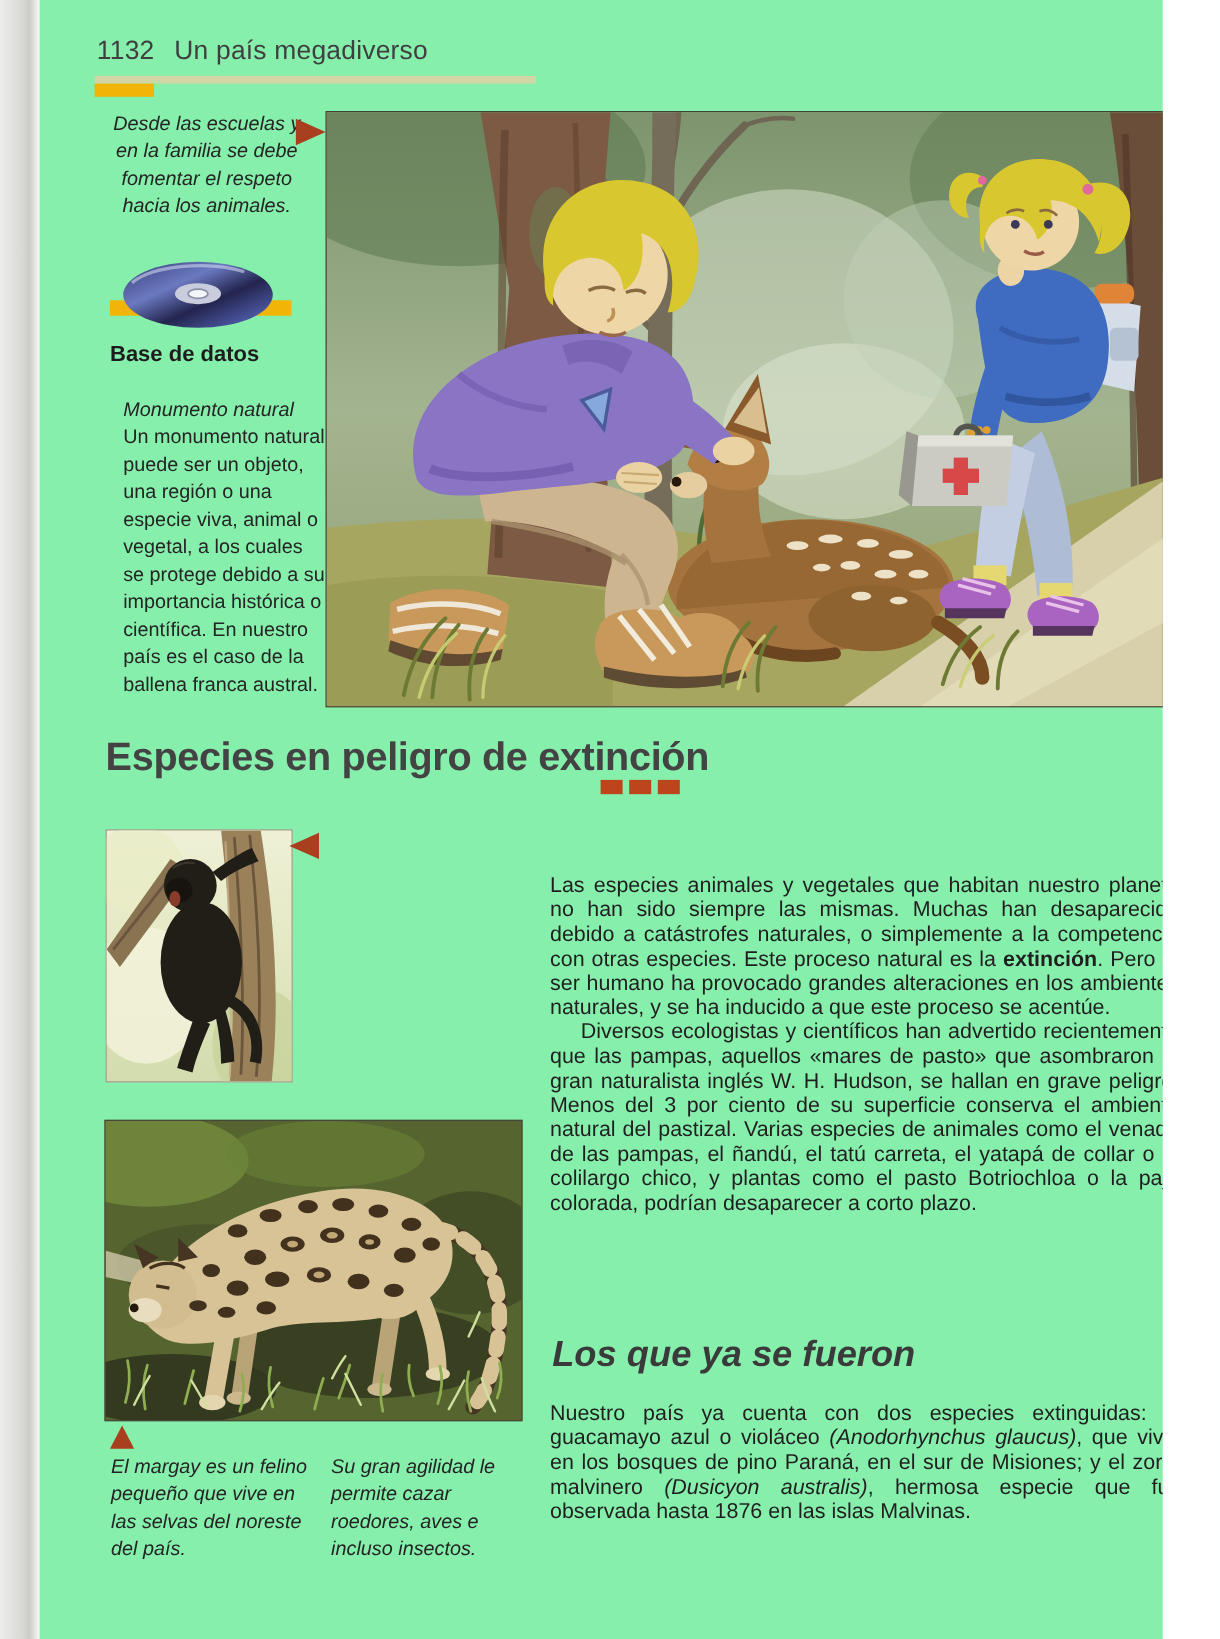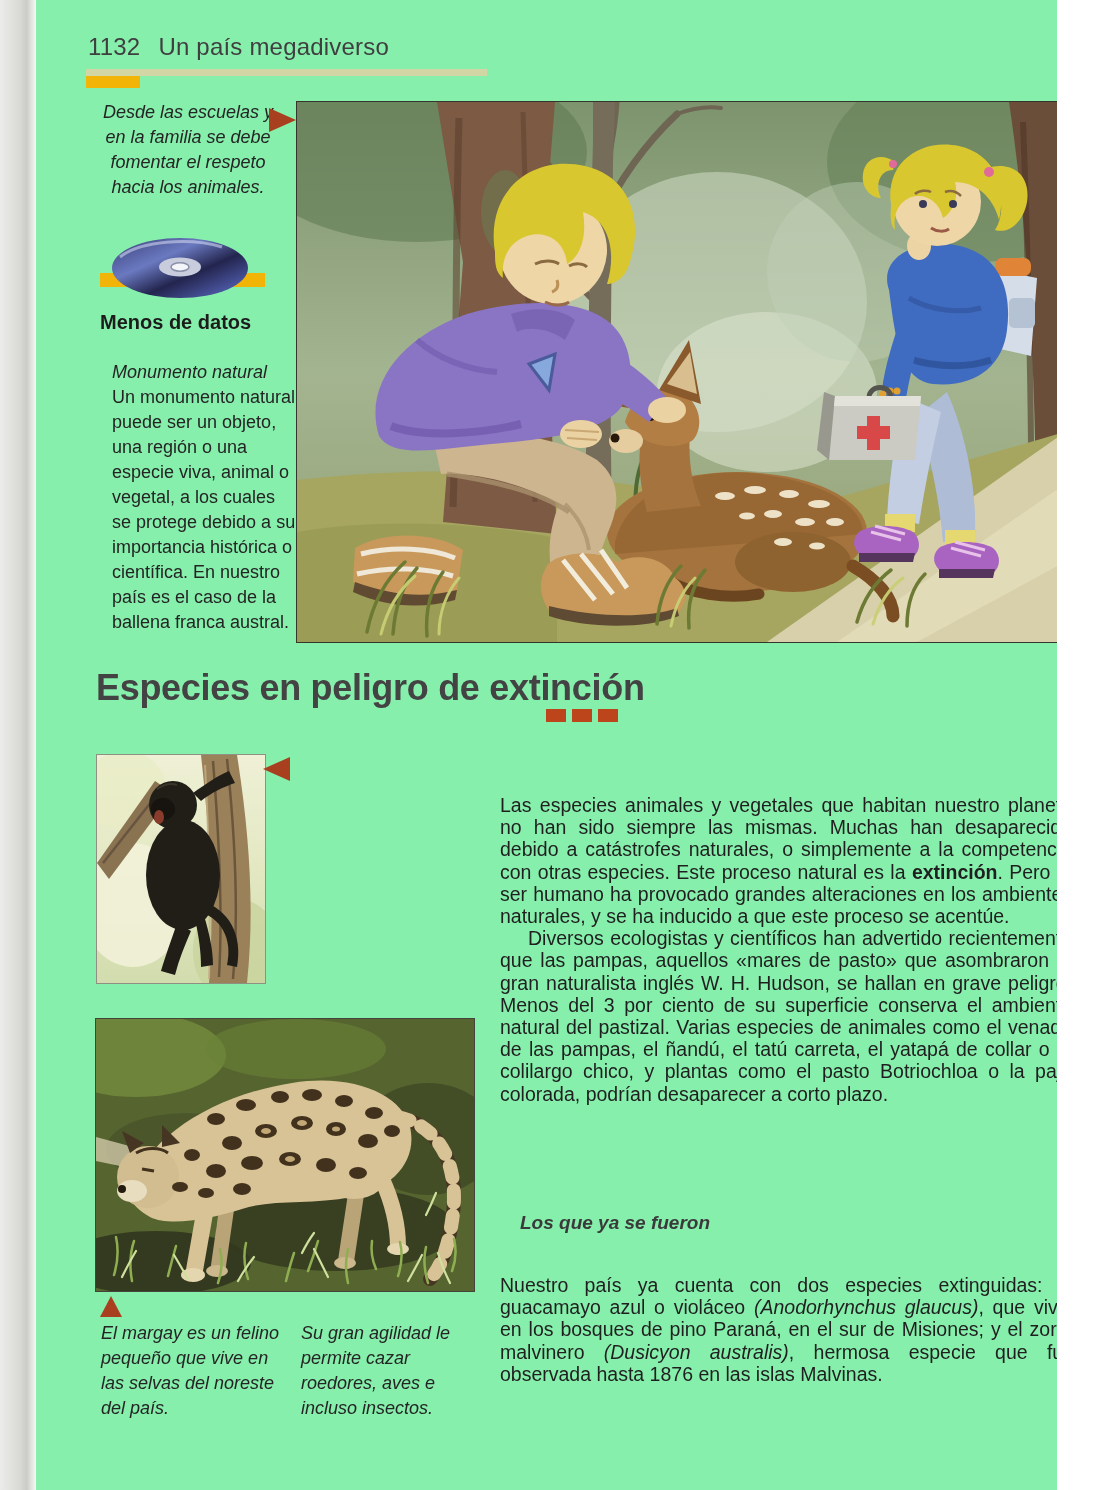--- a/index.html
+++ b/index.html
@@ -46,21 +46,21 @@
   .squares{position:absolute;left:86px;top:709px;width:992px;text-align:center;font-size:0;}
   .sq{display:inline-block;width:20px;height:13px;margin:0 3px;background:#bc451c;}
 
   .monkey{position:absolute;left:96px;top:754px;width:168px;height:228px;border:1px solid #8f8f82;background:#e3e8c2;}
   .margay{position:absolute;left:95px;top:1018px;width:378px;height:272px;border:1px solid #44443a;background:#56652f;}
 
   .bodycol{position:absolute;left:500px;top:788px;width:572px;padding-top:6px;
            font-size:19.5px;line-height:22.2px;color:#1f1f1f;text-align:justify;}
   .bodycol p{margin:0;}
   .p2{text-indent:28px;}
-  .subhead{position:absolute;left:520px;top:1212px;margin:0;font-size:19px;font-style:italic;font-weight:bold;color:#3a3a3a;}
+  .subhead{position:absolute;left:502px;top:1212px;margin:0;font-size:33px;font-style:italic;font-weight:bold;color:#3a3a3a;}
   .p3{position:absolute;left:500px;top:1274px;width:574px;margin:0;font-size:19.5px;line-height:22.2px;
       text-align:justify;color:#1f1f1f;}
 </style>
 </head>
 <body>
 
 <div class="page">
   <div class="edge-left"></div>
   <div class="edge-right"></div>
 
@@ -250,21 +250,21 @@
           <stop offset="1" stop-color="#1c1e40"></stop>
         </linearGradient>
       </defs>
       <ellipse cx="70" cy="31" rx="68" ry="30" fill="url(#cdg)"></ellipse>
       <path d="M10,20 C30,4 80,0 112,10" stroke="#cdd4ee" stroke-width="3" fill="none" opacity="0.6"></path>
       <ellipse cx="70" cy="30" rx="21" ry="9.5" fill="#c9ccdd"></ellipse>
       <ellipse cx="70" cy="30" rx="9" ry="4.2" fill="#f4f5f8"></ellipse>
       <ellipse cx="70" cy="30" rx="9" ry="4.2" fill="none" stroke="#8a8fa8" stroke-width="1.5"></ellipse>
     </svg>
   </div>
-  <h3 class="db">Menos de datos</h3>
+  <h3 class="db">Base de datos</h3>
 
   <p class="glossary">
     <span class="gterm">Monumento natural</span>
     <span>Un monumento natural puede ser un objeto, una región o una especie viva, animal o vegetal, a los cuales se prote­ge debido a su importancia histórica o científica. En nuestro país es el caso de la ballena franca austral.</span>
   </p>
 
   <h1 class="title">Especies en peligro de extinción</h1>
   <div class="squares">
     <span class="sq"></span><span class="sq"></span><span class="sq"></span>
   </div>

